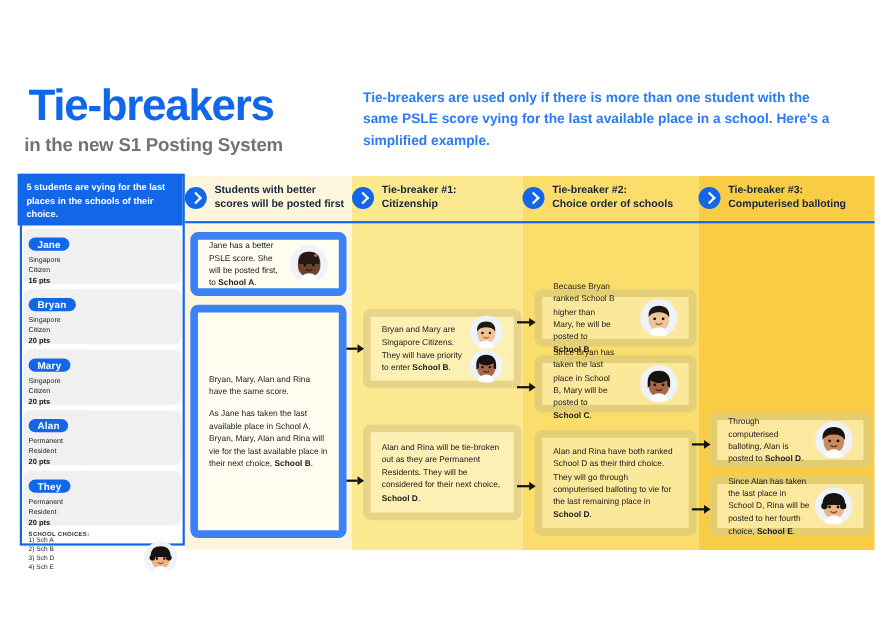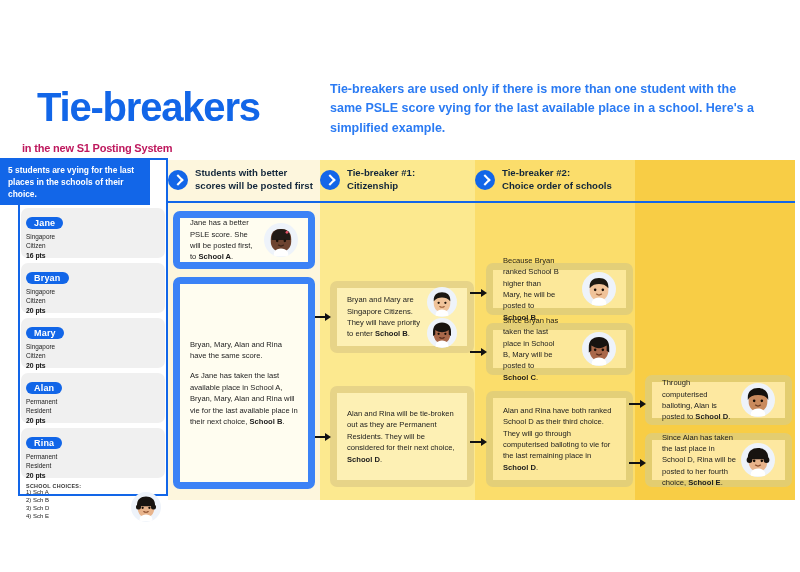--- a/index.html
+++ b/index.html
@@ -26,26 +26,26 @@
     left: 22px;
     top: 72px;
     width: 300px;
   }
   .title-main {
     font-size: 40px;
     font-weight: bold;
     color: #1266e8;
     letter-spacing: -1.2px;
     line-height: 1;
-    margin: 15px;
+    margin: 4px;
   }
   .title-sub {
-    font-size: 11px;
-    font-weight: bold;
-    color: #be185d;
+    font-size: 17px;
+    font-weight: bold;
+    color: #737373;
     margin-top: 6px;
     letter-spacing: -0.2px;
   }
   .intro {
     position: absolute;
     left: 330px;
     top: 80px;
     width: 440px;
     font-size: 12.5px;
     font-weight: bold;
@@ -111,21 +111,21 @@
     left: 18px;
     top: 158px;
     width: 150px;
     height: 338px;
     border: 2px solid #1266e8;
     box-sizing: border-box;
     background: #ffffff;
   }
   .callout {
     position: absolute;
-    left: 0;
+    left: 16px;
     top: 158px;
     width: 150px;
     height: 47px;
     background: #1266e8;
     color: #ffffff;
     font-size: 8.4px;
     font-weight: bold;
     line-height: 1.45;
     box-sizing: border-box;
     padding: 6px 8px 0 8px;
@@ -286,20 +286,27 @@
     <span class="strip-label">
       <span>Tie-breaker #1:</span><br>
       <span>Citizenship</span>
     </span>
   </div>
   <div class="strip" style="left:475px; width:160px;">
     <span class="chev"></span>
     <span class="strip-label">
       <span>Tie-breaker #2:</span><br>
       <span>Choice order of schools</span>
+    </span>
+  </div>
+  <div class="strip" style="left:635px; width:160px;">
+    <span class="chev"></span>
+    <span class="strip-label">
+      <span>Tie-breaker #3:</span><br>
+      <span>Computerised balloting</span>
     </span>
   </div>
   <div class="rule"></div>
 
   <div class="left-panel"></div>
   <div class="callout">5 students are vying for the last places in the schools of their choice.</div>
 
   <div class="students">
 
     <div class="scard">
@@ -422,21 +429,21 @@
                 <circle cx="24.5" cy="21" r="1.5" fill="#140c05"></circle>
                 <path d="M17 26q3 2.2 6 0" stroke="#6d3c20" stroke-width="1.4" fill="none" stroke-linecap="round"></path>
               </g>
             </svg>
         </div>
       </div>
     </div>
 
     <div class="scard">
       <div class="scard-left">
-        <span class="name-pill">Rina</span>
+        <span class="name-pill">They</span>
         <div class="status">
           <span>Permanent</span><br>
           <span>Resident</span>
         </div>
         <div class="pts">20 pts</div>
       </div>
       <div class="scard-div"></div>
       <div class="scard-right">
         <div class="choices-h">SCHOOL CHOICES:</div>
         <div class="choice">1) Sch A</div>
@@ -513,21 +520,21 @@
     </div>
   </div>
 
   <div class="box" style="left:173px; top:277px; width:142px; height:212px;">
     <div class="box-text">
       <p>Bryan, Mary, Alan and Rina have the same score.</p>
       <p><span>As Jane has taken the last available place in School A, Bryan, Mary, Alan and Rina will vie for the last available place in their next choice, </span><b>School B</b><span>.</span></p>
     </div>
   </div>
 
-  <div class="box tone2" style="left:330px; top:386px; width:144px; height:101px;">
+  <div class="box tone2" style="left:330px; top:386px; width:144px; height:87px;">
     <div class="box-text">
       <p><span>Alan and Rina will be tie-broken out as they are Permanent Residents. They will be considered for their next choice, </span><b>School D</b><span>.</span></p>
     </div>
   </div>
 
   <div class="box tone3" style="left:486px; top:263px; width:147px; height:52px;">
     <div class="box-text">
       <p><span>Because Bryan ranked School B higher than Mary, he will be posted to </span><b>School B</b><span>.</span></p>
     </div>
     <div class="av box-av">

